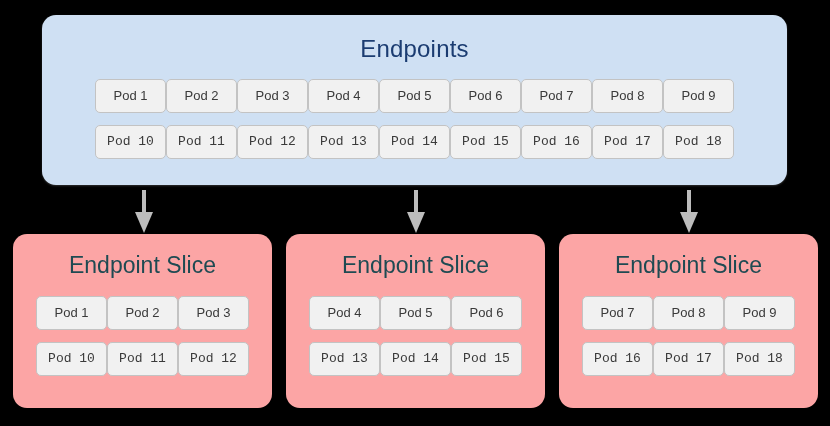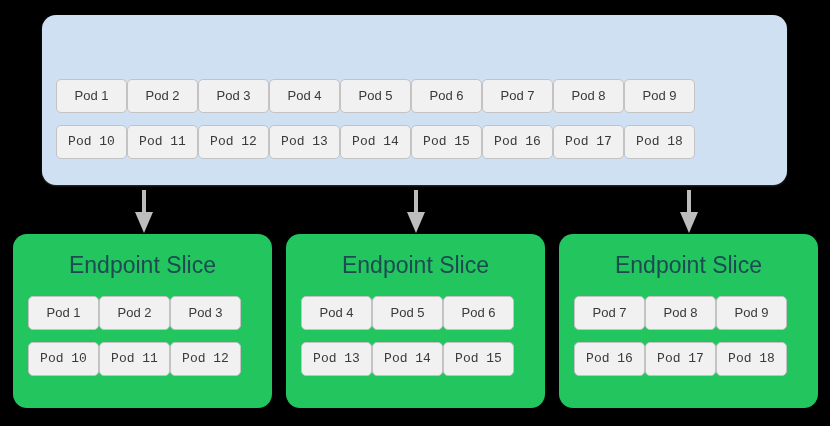--- a/index.html
+++ b/index.html
@@ -49,21 +49,21 @@
 
   .pod-rows-top {
     position: absolute;
     top: 64px;
     left: 14px;
     right: 14px;
   }
 
   .pod-row {
     display: flex;
-    justify-content: flex-start;
+    justify-content: center;
   }
   .pod-row + .pod-row {
     margin-top: 12px;
     font-family: Liberation Mono, monospace;
   }
 
   .pod {
     background: #f1f1f1;
     border: 1px solid #c3c3c3;
     border-radius: 5px;
@@ -86,21 +86,21 @@
     height: 44px;
   }
   .arrow svg { display: block; }
 
   
   .slice-box {
     position: absolute;
     top: 234px;
     width: 259px;
     height: 174px;
-    background: #22c55e;
+    background: #fca5a5;
     border-radius: 14px;
     box-sizing: border-box;
   }
 
   .slice-title {
     position: absolute;
     top: 20px;
     left: 0;
     width: 100%;
     text-align: center;
@@ -122,20 +122,21 @@
   .slice-pods .pod-row + .pod-row {
     margin-top: 12px;
   }
 </style>
 </head>
 <body>
 
 <div class="canvas">
 
   <div class="endpoints-box">
+    <div class="endpoints-title">Endpoints</div>
 
     <div class="pod-rows-top">
       <div class="pod-row">
         <div class="pod">Pod 1</div>
         <div class="pod">Pod 2</div>
         <div class="pod">Pod 3</div>
         <div class="pod">Pod 4</div>
         <div class="pod">Pod 5</div>
         <div class="pod">Pod 6</div>
         <div class="pod">Pod 7</div>

